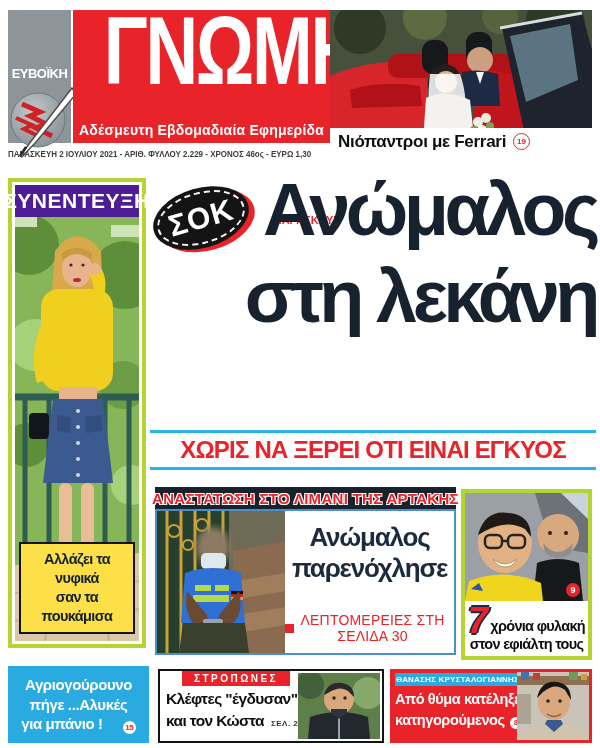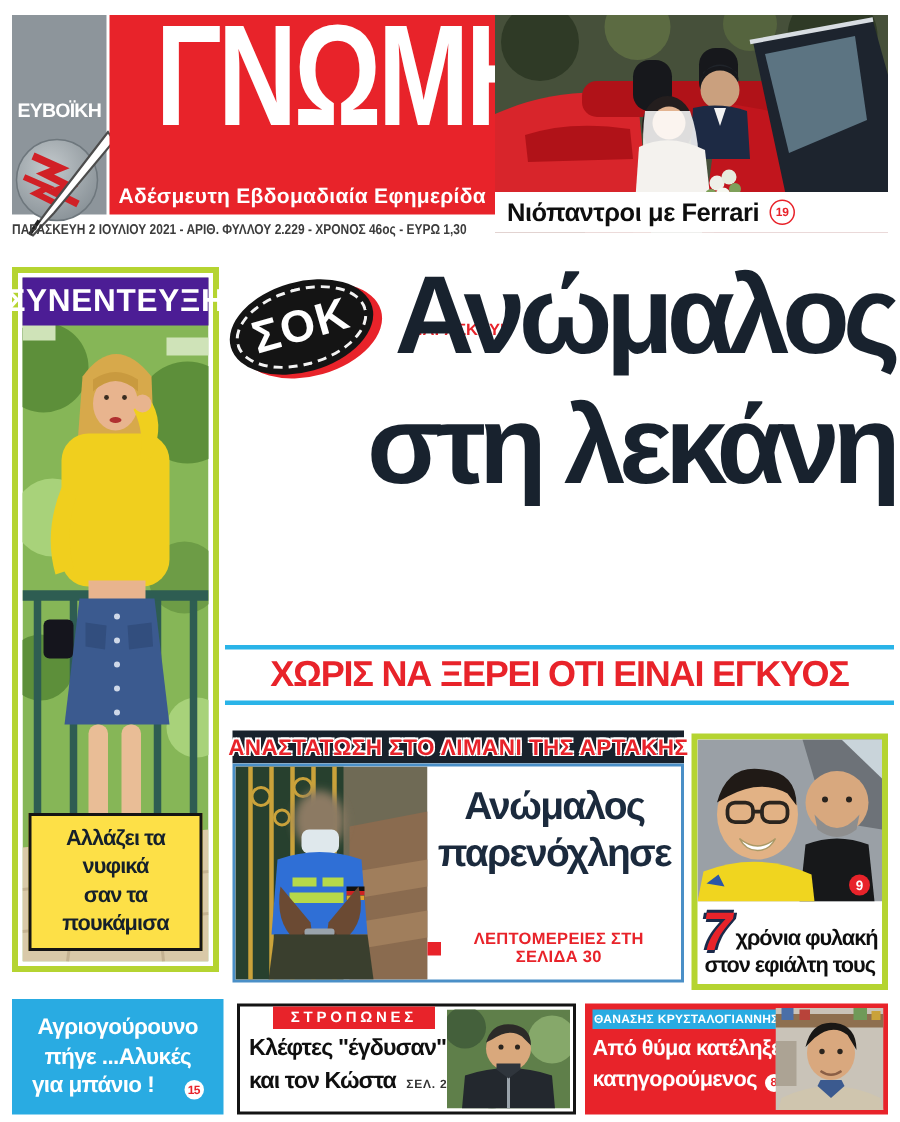--- a/index.html
+++ b/index.html
@@ -68,21 +68,21 @@
                  font-weight:bold;font-size:15px;display:flex;align-items:center;justify-content:center;
                  letter-spacing:0.3px;white-space:nowrap;
                  text-shadow:-1px -1px 0 #fff,1px -1px 0 #fff,-1px 1px 0 #fff,1px 1px 0 #fff;}
   .artaki-box{left:155px;top:509px;width:301px;height:146px;border:2px solid #4a8fc7;background:#fff;
               box-sizing:border-box;display:flex;}
   .photo-arrested{width:128px;height:100%;flex:none;}
   .artaki-right{flex:1;position:relative;text-align:center;}
   .artaki-headline{margin-top:11px;font-size:26px;line-height:31px;font-weight:bold;color:#1b2a3d;
                    letter-spacing:-1.2px;}
   .artaki-details{position:absolute;bottom:9px;right:8px;display:flex;gap:5px;align-items:center;
-                  color:#e8232a;font-size:11px;font-weight:bold;letter-spacing:0.2px;}
+                  color:#e8232a;font-size:14px;font-weight:normal;letter-spacing:0.2px;}
   .red-square{width:9px;height:9px;background:#e8232a;flex:none;}
 
   
   .prison-box{left:461px;top:489px;width:131px;height:171px;border:4px solid #b5d431;background:#fff;
               box-sizing:border-box;}
   .photo-selfie{position:absolute;left:0;top:0;width:123px;height:108px;}
   .badge-filled{position:absolute;width:14px;height:14px;background:#e8232a;border-radius:50%;
                 color:#fff;font-size:9px;font-weight:bold;display:flex;align-items:center;
                 justify-content:center;}
   .prison-badge{right:8px;top:90px;}

